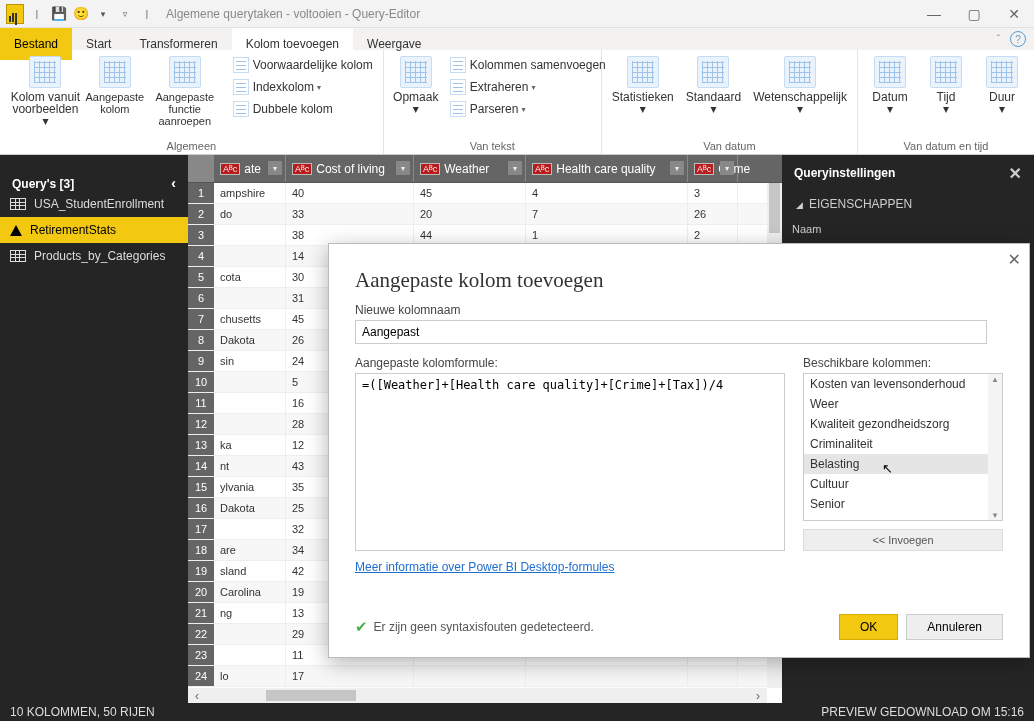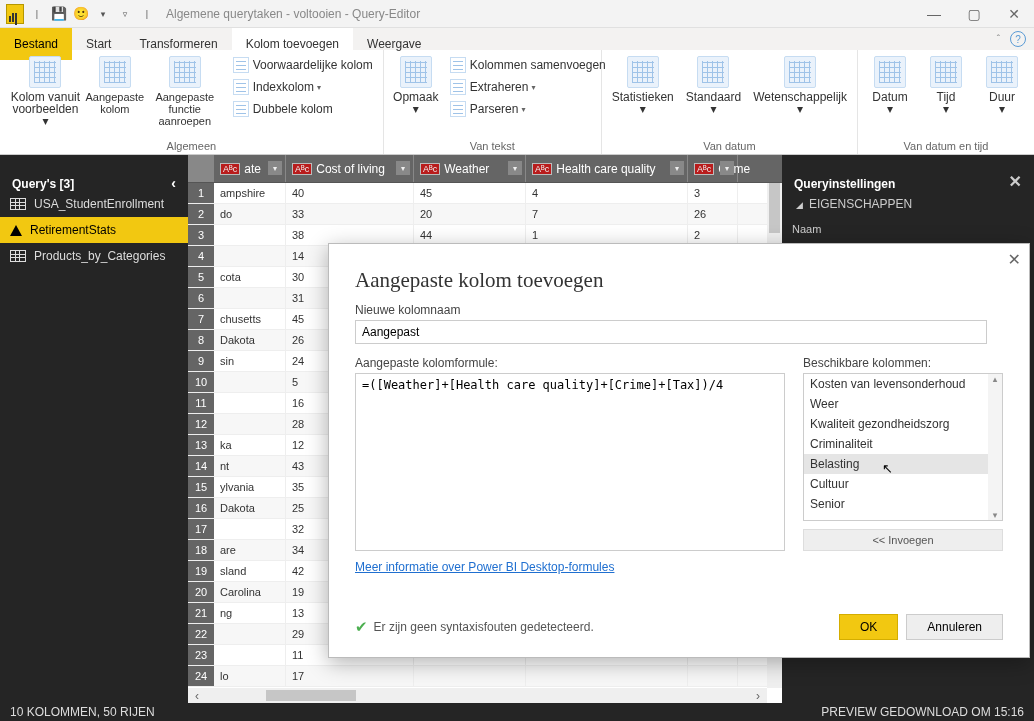--- a/index.html
+++ b/index.html
@@ -57,21 +57,21 @@
 .grow.odd{background:#f7f7f7}
 .grow .numcol{width:26px;background:#656565;color:#fff;font-size:11px;display:flex;align-items:center;justify-content:center}
 .grow .gc{border-right:1px solid #eee;padding:0 6px;font-size:11px;color:#333;display:flex;align-items:center;overflow:hidden}
 .gvsb{position:absolute;right:0;top:28px;bottom:15px;width:15px;background:#efefef}
 .gvsb .thumb{position:absolute;left:2px;right:2px;top:0;height:50px;background:#c6c6c6}
 .ghsb{position:absolute;left:0;right:15px;bottom:0;height:15px;background:#efefef;display:flex;align-items:center;justify-content:space-between;color:#666;font-size:12px}
 .ghsb .arr{width:18px;text-align:center}
 .ghsb .track{flex:1;position:relative;height:100%}
 .ghsb .track .th{position:absolute;top:2px;bottom:2px;left:60px;width:90px;background:#c6c6c6}
 .rpanel{width:252px;background:#252525;color:#fff}
-.rpanel .hdr{height:36px;display:flex;align-items:flex-end;padding:0 12px;font-size:13px;font-weight:600}
+.rpanel .hdr{height:36px;display:flex;align-items:center;padding:0 12px;font-size:13px;font-weight:600}
 .rpanel .hdr .x{margin-left:auto;font-size:16px;color:#ccc}
 .rpanel .sec{padding:6px 14px}
 .rpanel .seclabel{font-size:11px;color:#ccc}
 .rpanel .prop{padding-left:10px}
 .rpanel .subl{font-size:11px;color:#ccc}
 .rpanel .caret{margin-right:6px;font-size:9px}
 .statusbar{position:absolute;left:0;right:0;bottom:0;height:18px;background:#252525;color:#ddd;font-size:10px;display:flex;align-items:center;padding:0 10px}
 .statusbar .right{margin-left:auto}
 .dialog{position:absolute;left:328px;top:243px;width:702px;height:415px;background:#fff;border:1px solid #bbb;box-shadow:0 5px 20px rgba(0,0,0,0.3)}
 .dialog .dclose{position:absolute;right:8px;top:6px;font-size:16px;color:#666}

